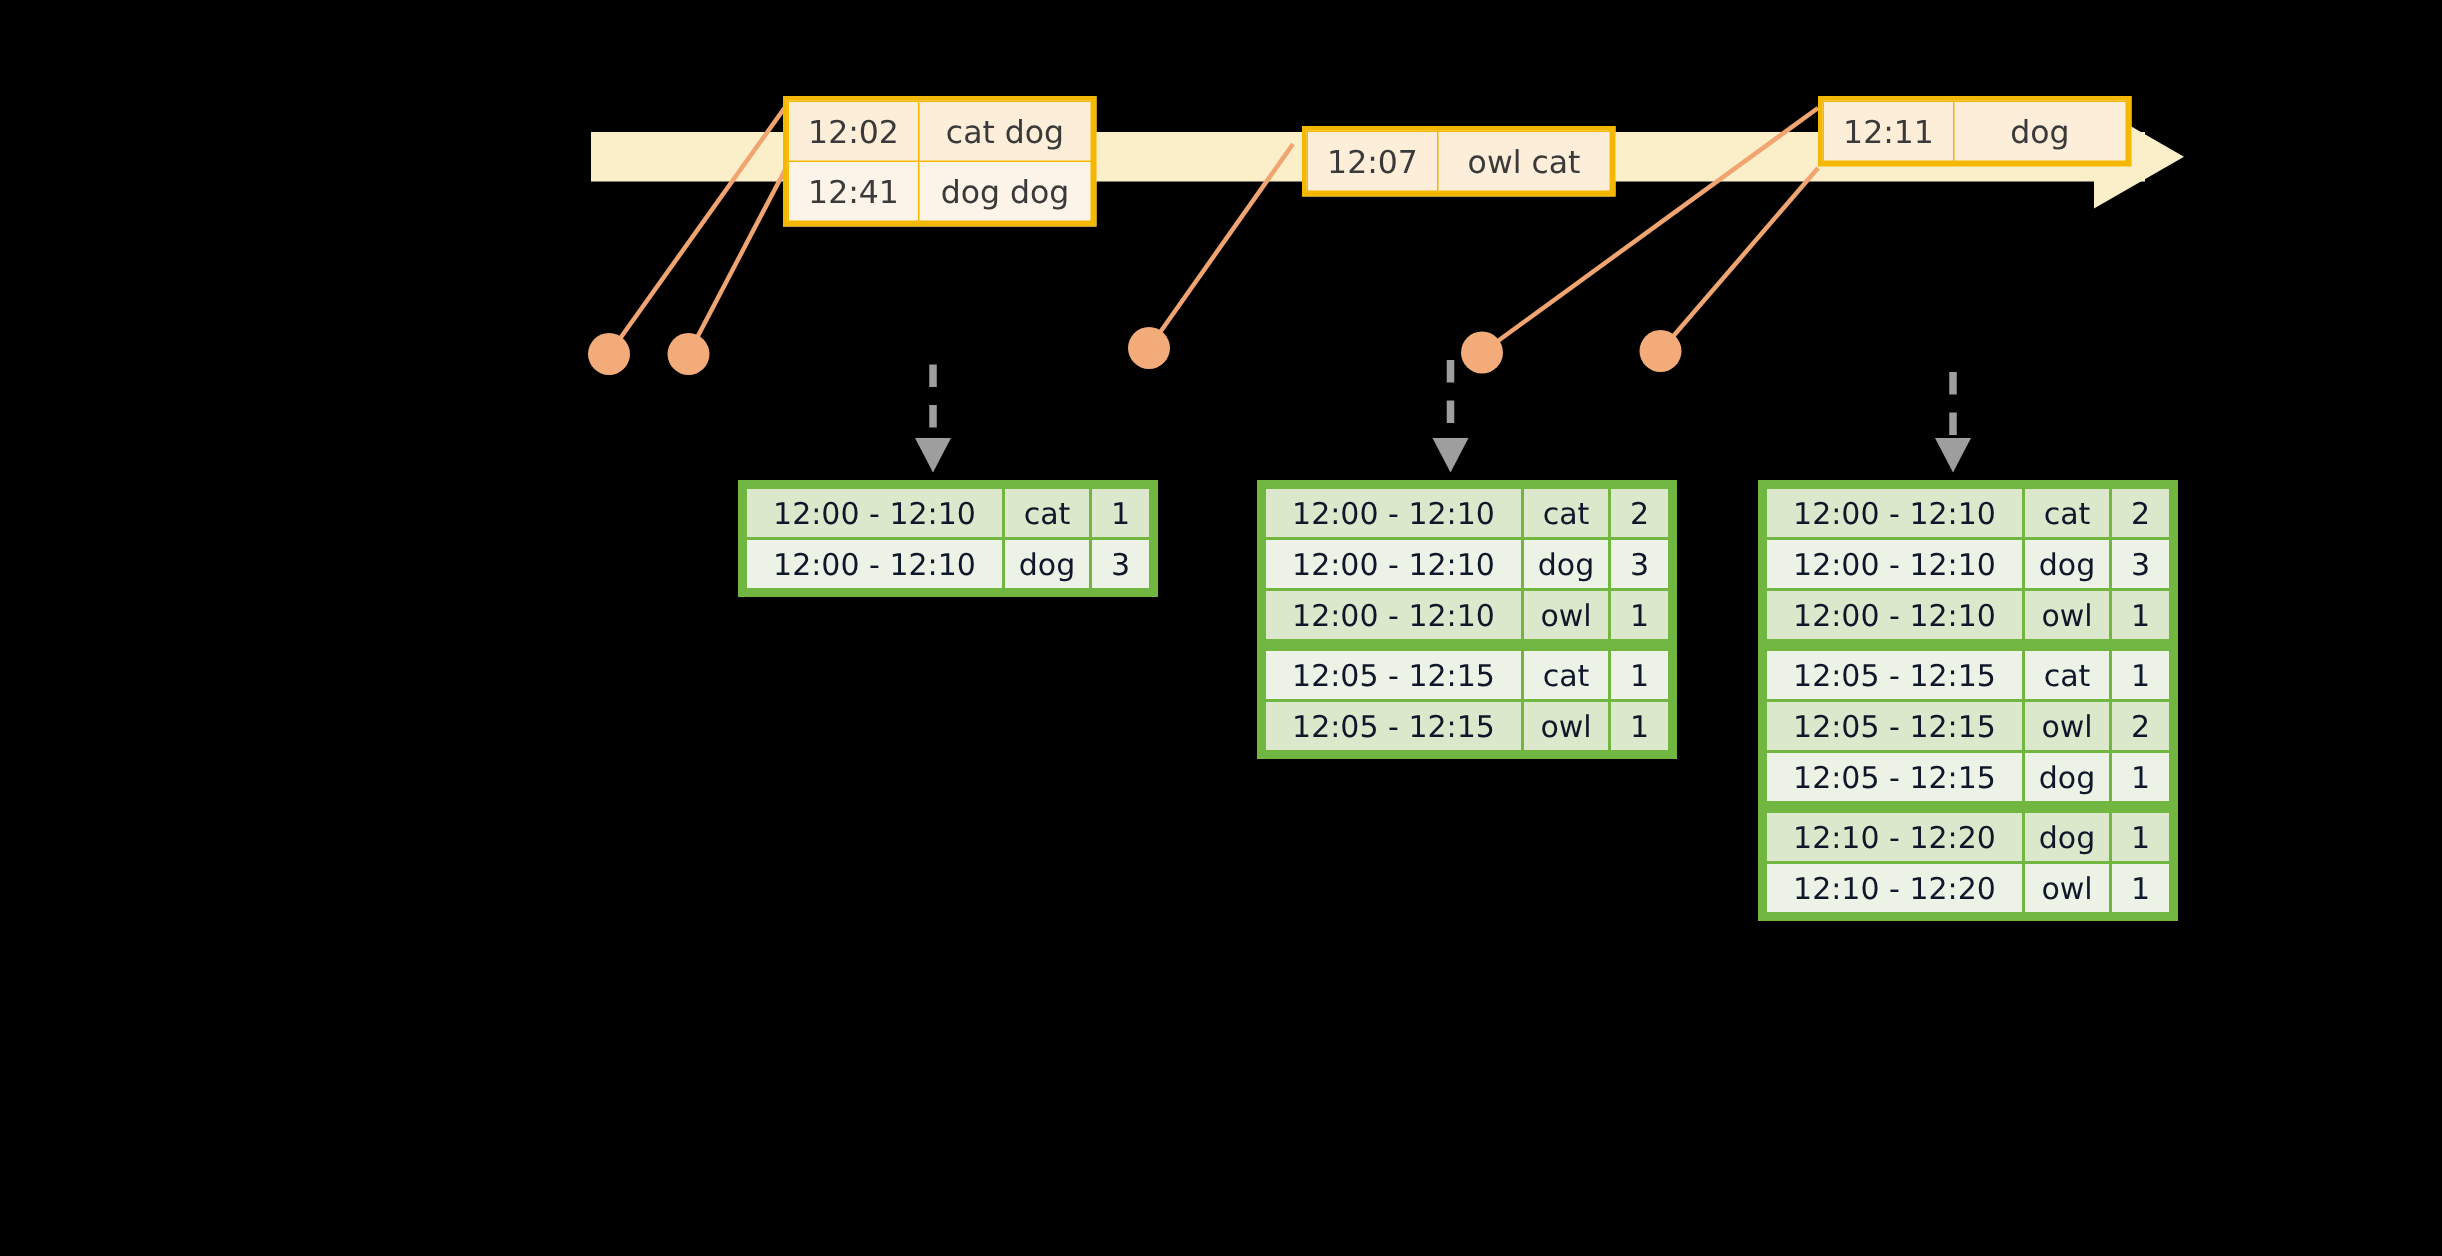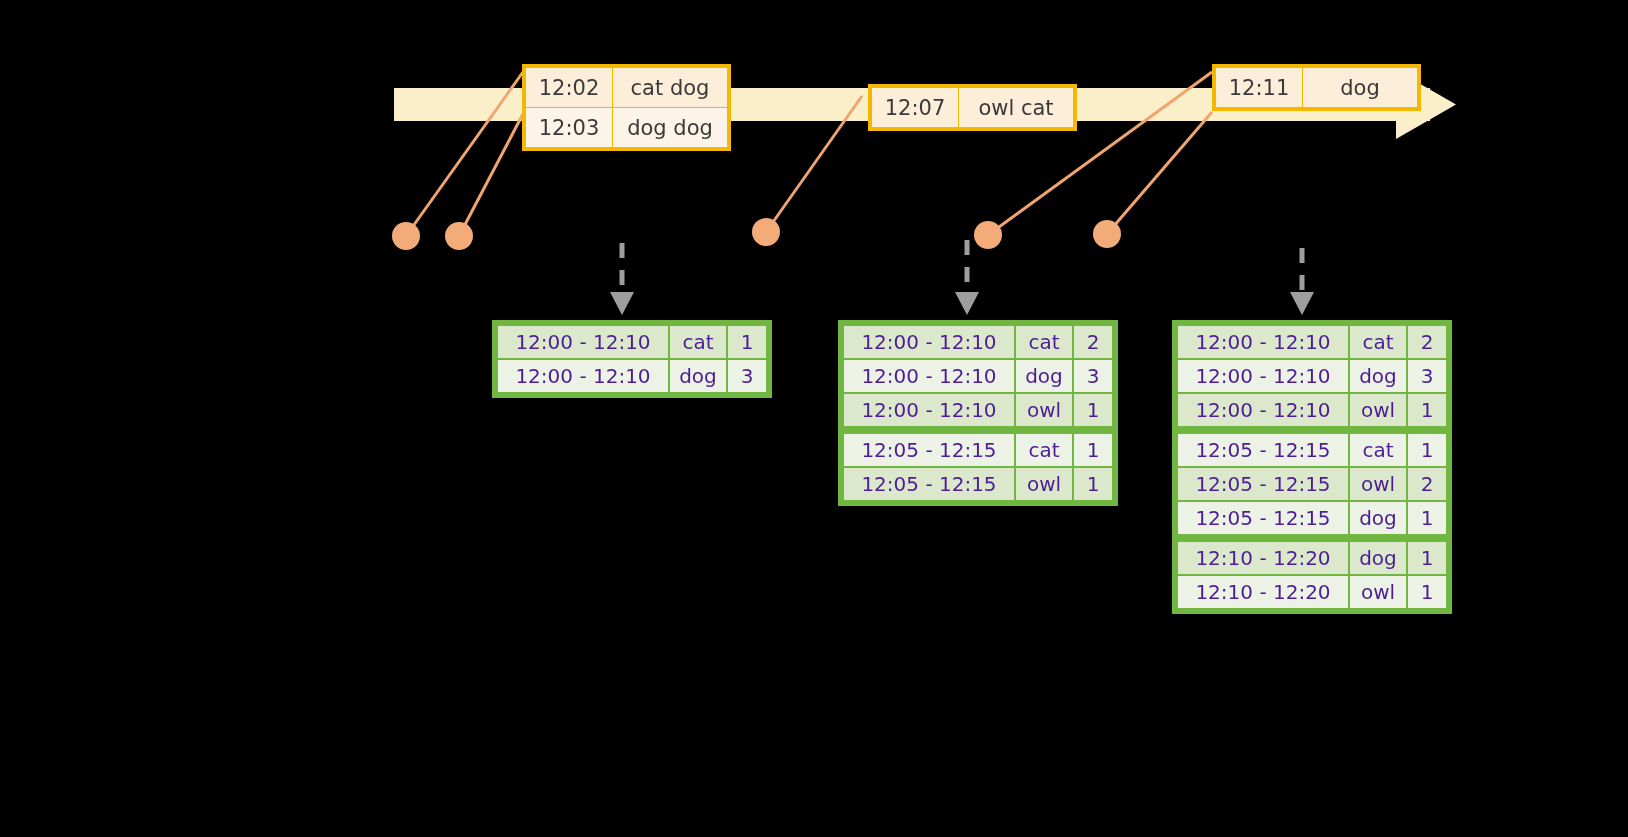--- a/index.html
+++ b/index.html
@@ -38,21 +38,21 @@
   
   .res-table{
     position:absolute;
     border:4px solid #72B642;
     box-sizing:content-box;
     background:#72B642;
   }
   .res-table table{border-collapse:separate;border-spacing:2px;}
   .res-table td{
     font-size:20px;
-    color:#4c1d95;
+    color:#0f172a;
     text-align:center;
     height:32px;
     padding:0 6px;
     white-space:nowrap;
     background:#DCE8CC;
   }
   .res-table tr.alt td{background:#ECF2E5;}
   .res-table td.c-win{min-width:158px;}
   .res-table td.c-key{min-width:44px;margin-left:20px;}
   .res-table td.c-cnt{min-width:26px;}
@@ -100,21 +100,21 @@
   </svg>
 
   <div class="evt-table" style="left:522px;top:64px;">
     <table>
       <tbody>
           <tr>
           <td class="c-time">12:02</td>
           <td class="c-words">cat dog</td>
         </tr>
           <tr>
-          <td class="c-time">12:03</td>
+          <td class="c-time">12:41</td>
           <td class="c-words">dog dog</td>
         </tr>
         </tbody>
     </table>
   </div>
 
   <div class="evt-table" style="left:868px;top:84px;">
     <table>
       <tbody>
           <tr>

